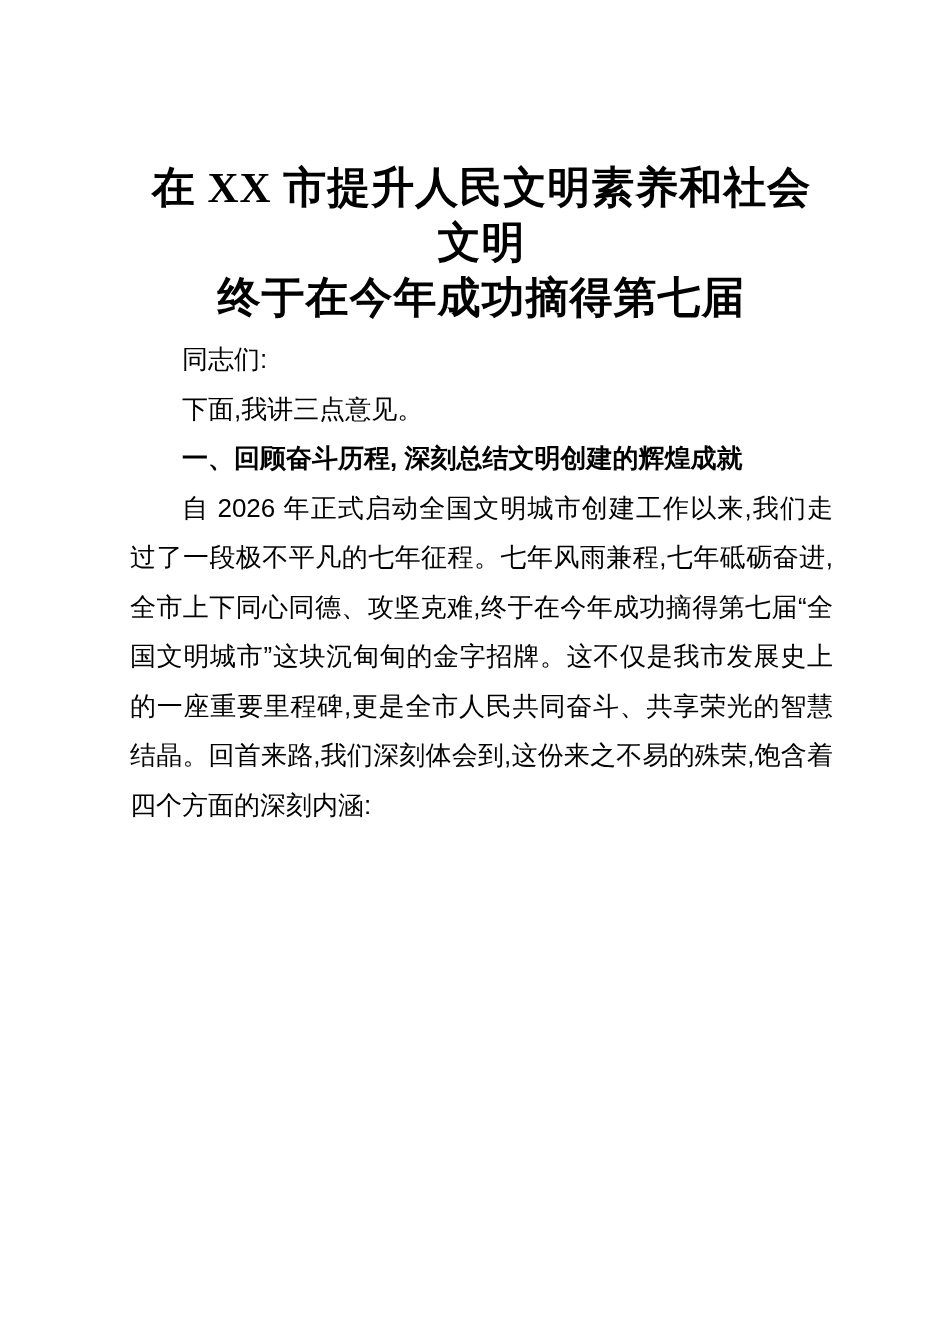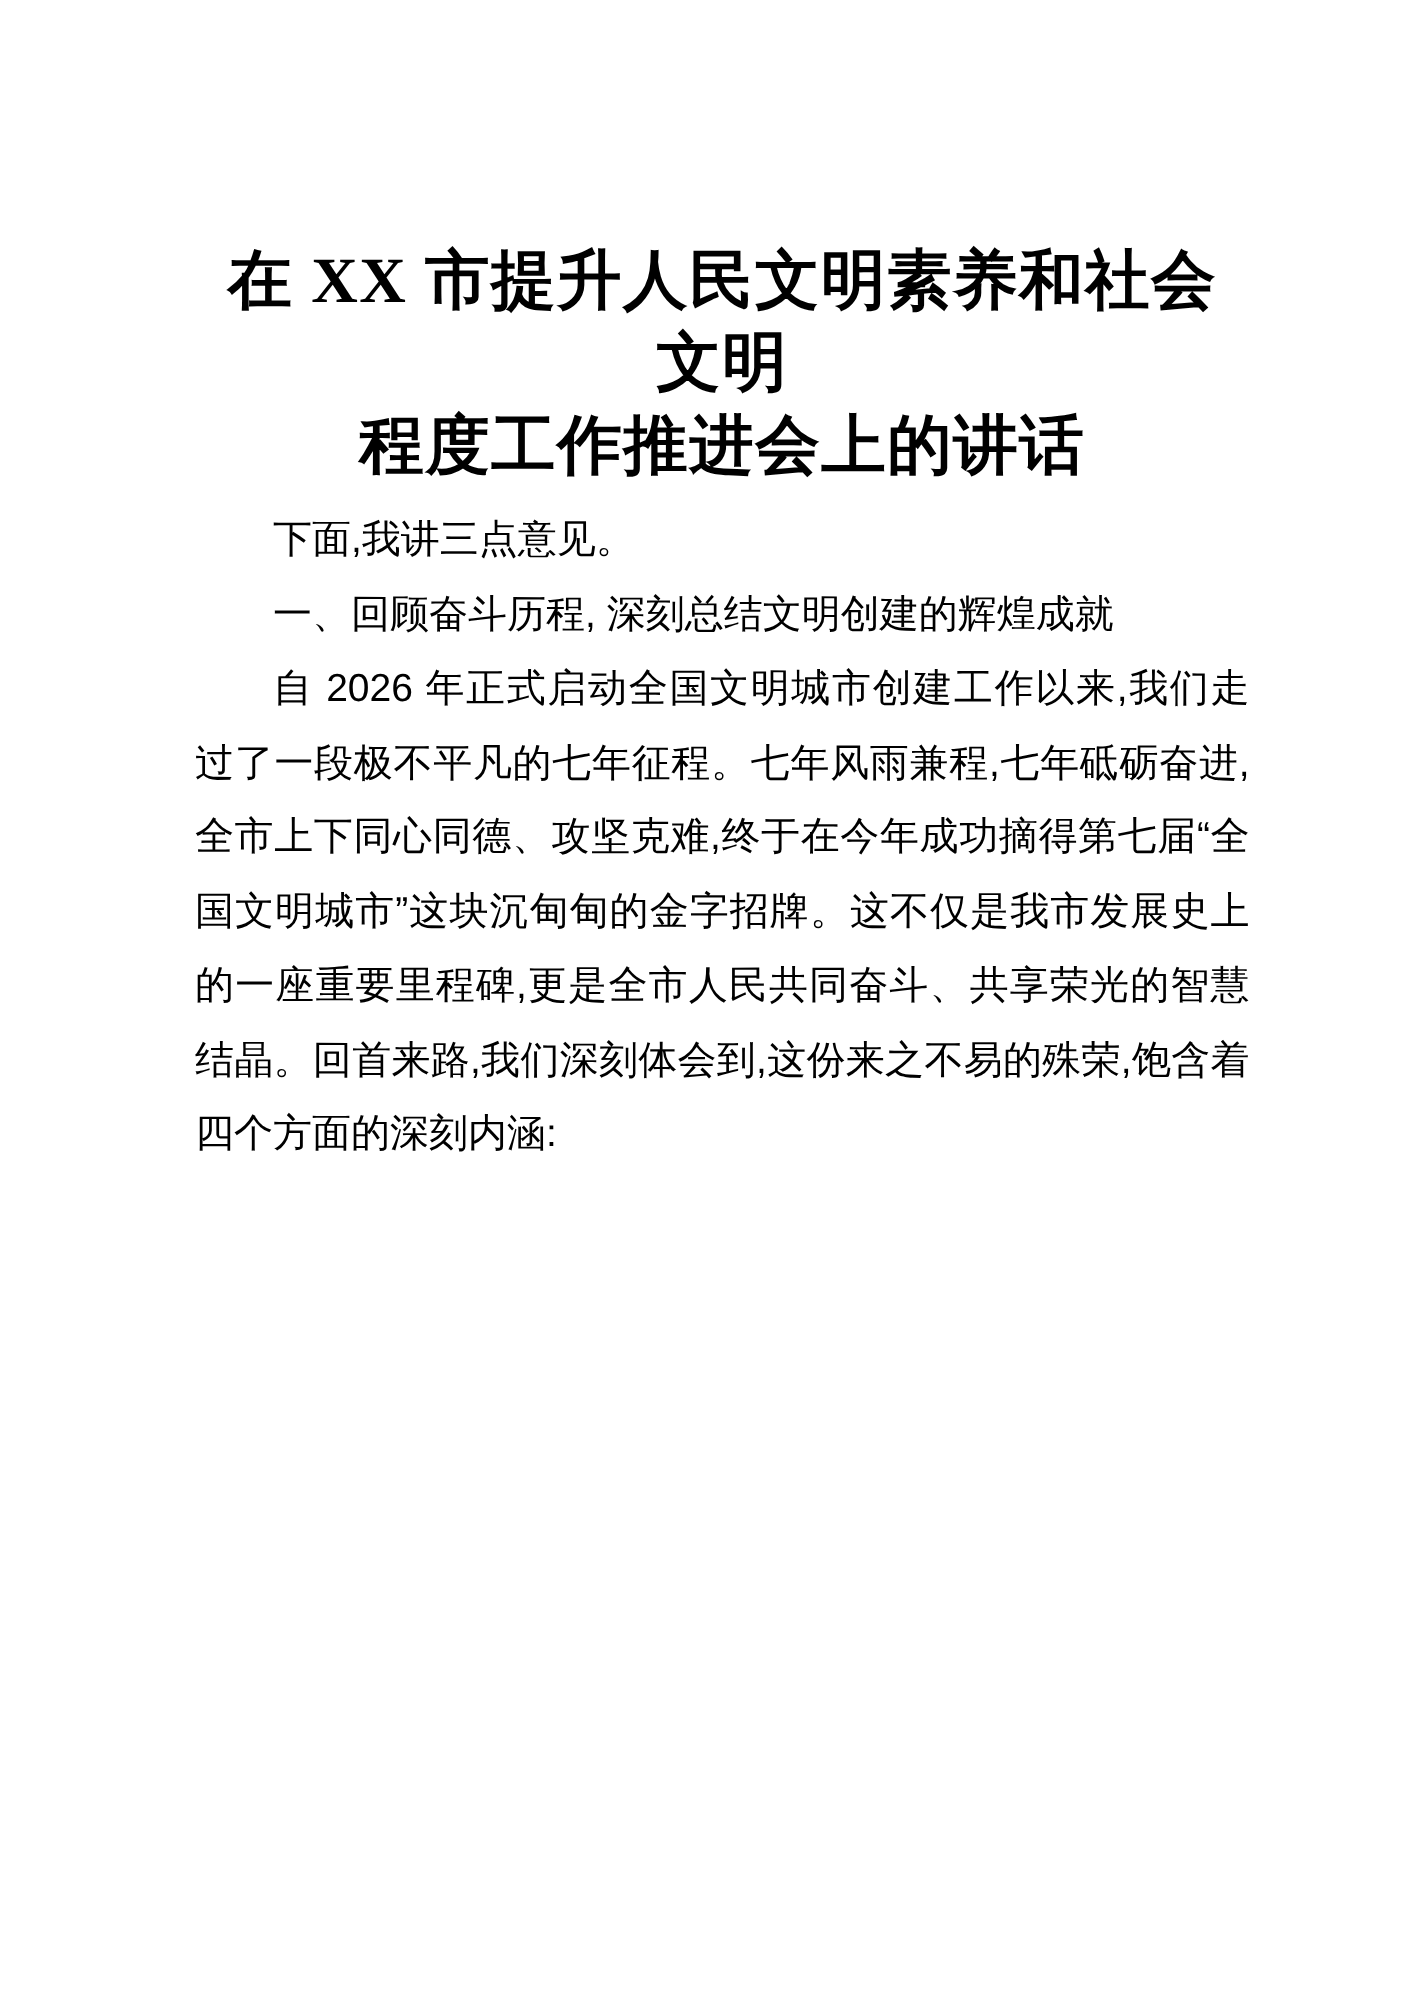--- a/index.html
+++ b/index.html
@@ -33,34 +33,35 @@
   .para {
     font-size: 26px;
     line-height: 49.5px;
     text-align: justify;
     text-justify: inter-ideograph;
     text-indent: 2em;
     margin: 0;
     word-break: break-all;
   }
   .para.heading {
-    font-weight: normal; 
+    font-weight: bold; 
   }
 </style>
 </head>
 <body>
 
 <div class="page">
 
   <h1 class="doc-title">
     <span class="title-line">在 XX 市提升人民文明素养和社会文明</span><br>
-    <span class="title-line">程度工作推进会上的讲话</span>
+    <span class="title-line">终于在今年成功摘得第七届</span>
   </h1>
 
   <div class="doc-body">
+    <p class="para salutation">同志们:</p>
 
 
     <p class="para">下面,我讲三点意见。</p>
 
     <p class="para heading">一、回顾奋斗历程, 深刻总结文明创建的辉煌成就</p>
 
     <p class="para">自 2026 年正式启动全国文明城市创建工作以来,我们走过了一段极不平凡的七年征程。七年风雨兼程,七年砥砺奋进,全市上下同心同德、攻坚克难,终于在今年成功摘得第七届“全国文明城市”这块沉甸甸的金字招牌。这不仅是我市发展史上的一座重要里程碑,更是全市人民共同奋斗、共享荣光的智慧结晶。回首来路,我们深刻体会到,这份来之不易的殊荣,饱含着四个方面的深刻内涵:</p>
   </div>
 
 </div>

